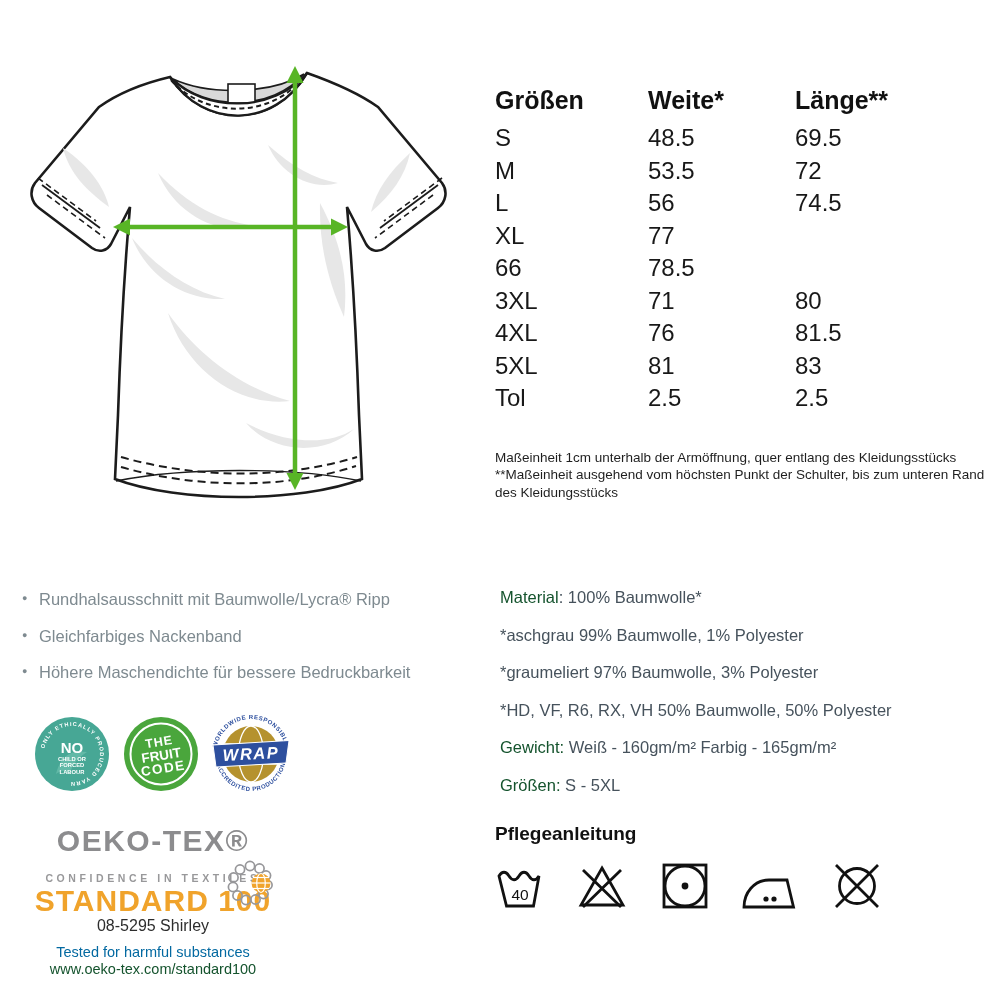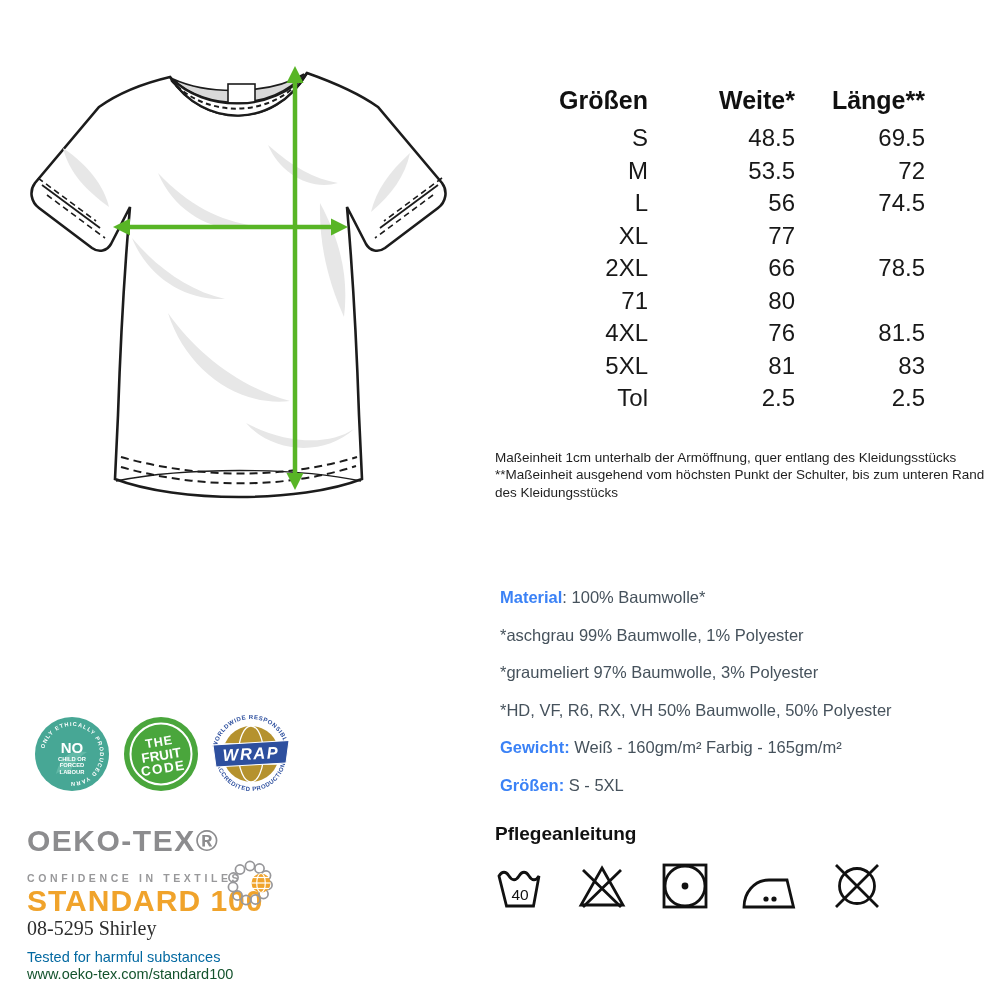--- a/index.html
+++ b/index.html
@@ -4,47 +4,47 @@
 <style>
   * { margin:0; padding:0; box-sizing:border-box; }
   html,body { width:1005px; height:1005px; background:#fff; }
   body { font-family:"Liberation Sans","DejaVu Sans",sans-serif; position:relative; overflow:hidden; color:#1c1c1c; }
   .page { position:absolute; inset:0; }
 
   
   .tshirt { position:absolute; left:18px; top:55px; }
 
   
-  .size-table { position:absolute; left:495px; top:86px; width:430px;text-align:right; }
+  .size-table { position:absolute; left:495px; top:86px; width:430px; }
   .tr { display:grid; grid-template-columns:153px 147px 1fr; align-items:baseline; height:32.5px; font-size:24px; color:#181818; }
   .tr.th { height:38px; font-size:25px; font-weight:700; color:#111; }
 
   .footnote { position:absolute; left:495px; top:421px; width:503px; font-size:13.5px; line-height:1.28; color:#1f1f1f; }
   .footnote span { display:block;margin-top:28px; }
   .footnote span + span { display:inline; }
 
   
   .features { position:absolute; left:22px; top:590px; list-style:none; }
   .features li { position:relative; padding-left:17px; font-size:16.5px; color:#7e8a90; margin-bottom:17.5px; }
   .features li::before { content:"●"; position:absolute; left:0; top:3px; font-size:9px; color:#7e8a90; }
 
   
   .specs { position:absolute; left:500px; top:588px; width:440px; }
   .spec-line { font-size:16.5px; color:#46525c; margin-bottom:18.5px; }
-  .spec-line .b { font-weight:700; color:#3b82f6; }
+  .spec-line .b { font-weight:400; color:#14532d; }
 
   
   .badges { position:absolute; left:32px; top:711px; display:flex; gap:9px; align-items:center; }
 
   
-  .oeko { position:absolute; left:27px; top:826px; width:252px; }
+  .oeko { position:absolute; left:27px; top:826px; width:252px; text-align:center; }
   .oeko-brand { font-size:30px; font-weight:700; color:#8c8c8e; letter-spacing:1.5px; line-height:30px; }
   .oeko-sub { font-size:10.5px; font-weight:700; color:#98989a; letter-spacing:3.6px; margin-top:16px; }
   .oeko-standard { font-size:30px; font-weight:700; color:#f0a32b; letter-spacing:1px; line-height:31px; margin-top:1px; }
-  .oeko-cert { font-size:20px; color:#2d2d2d; margin-top:1px;font-family:Liberation Serif, serif; }
+  .oeko-cert { font-size:16px; color:#2d2d2d; margin-top:1px; }
   .oeko-tested { font-size:14.5px; color:#0369a1; margin-top:9px; line-height:17px; }
   .oeko-url { font-size:14.5px; color:#14532d; line-height:17px; }
   .oeko-flower { position:absolute; left:196px; top:28px; }
 
   
   .care { position:absolute; left:495px; top:823px; }
   .care-title { font-size:19px; font-weight:700; color:#111; margin-bottom:15px; }
   .care-symbols { display:flex; gap:30px; align-items:flex-end; }
   svg text { font-family:"Liberation Sans","DejaVu Sans",sans-serif; }
 </style>
@@ -117,25 +117,25 @@
     <div class="tr">
         <div>L</div>
         <div>56</div>
         <div>74.5</div>
       </div>
     <div class="tr">
         <div>XL</div>
         <div>77</div>
       </div>
     <div class="tr">
-        <div>2XL</div>
         <div>66</div>
         <div>78.5</div>
       </div>
     <div class="tr">
+        <div>3XL</div>
         <div>71</div>
         <div>80</div>
       </div>
     <div class="tr">
         <div>4XL</div>
         <div>76</div>
         <div>81.5</div>
       </div>
     <div class="tr">
         <div>5XL</div>
@@ -147,20 +147,25 @@
         <div>2.5</div>
         <div>2.5</div>
       </div>
   </div>
 
   <div class="footnote">
     <span>Maßeinheit 1cm unterhalb der Armöffnung, quer entlang des Kleidungsstücks</span>
     <span>**Maßeinheit ausgehend vom höchsten Punkt der Schulter, bis zum unteren Rand des Kleidungsstücks</span>
   </div>
 
+  <ul class="features">
+    <li>Rundhalsausschnitt mit Baumwolle/Lycra® Ripp</li>
+    <li>Gleichfarbiges Nackenband</li>
+    <li>Höhere Maschendichte für bessere Bedruckbarkeit</li>
+  </ul>
 
   <div class="specs">
     <div class="spec-line"><span class="b">Material</span><span>: 100% Baumwolle*</span></div>
     <div class="spec-line"><span class="b"></span><span>*aschgrau 99% Baumwolle, 1% Polyester</span></div>
     <div class="spec-line"><span class="b"></span><span>*graumeliert 97% Baumwolle, 3% Polyester</span></div>
     <div class="spec-line"><span class="b"></span><span>*HD, VF, R6, RX, VH 50% Baumwolle, 50% Polyester</span></div>
     <div class="spec-line"><span class="b">Gewicht:</span><span> Weiß - 160gm/m² Farbig - 165gm/m²</span></div>
     <div class="spec-line"><span class="b">Größen:</span><span> S - 5XL</span></div>
   </div>
 

